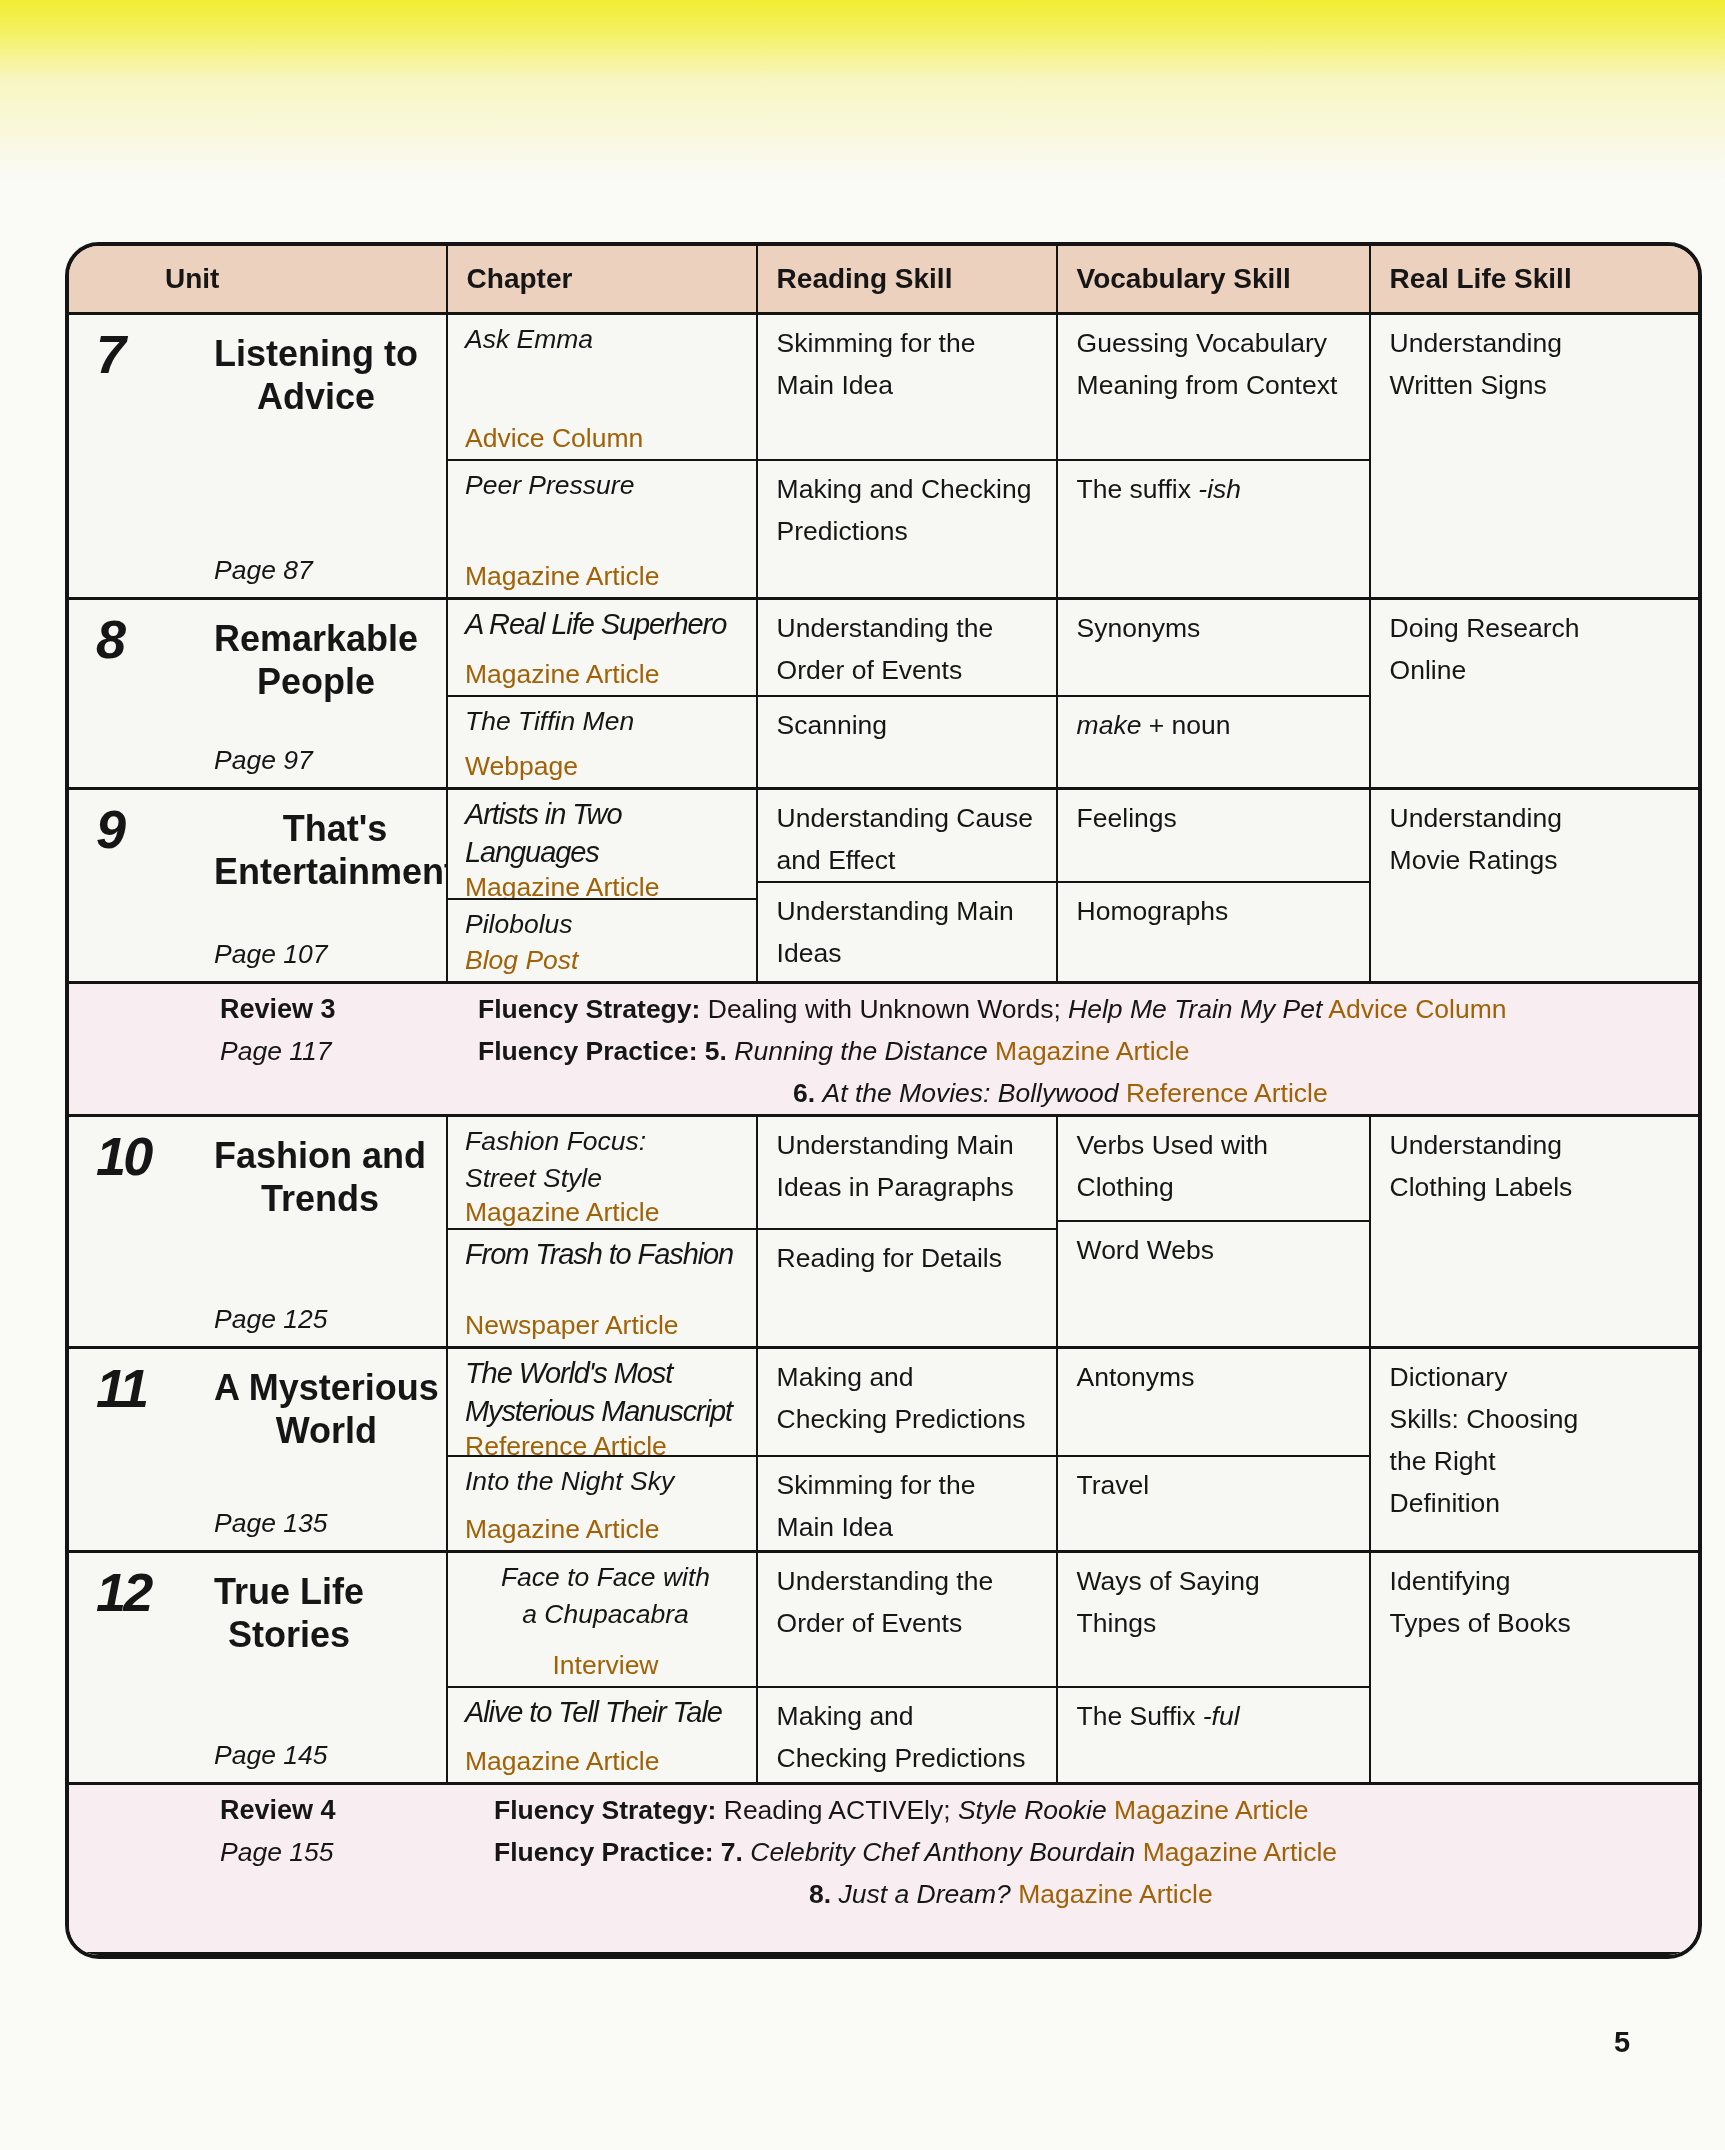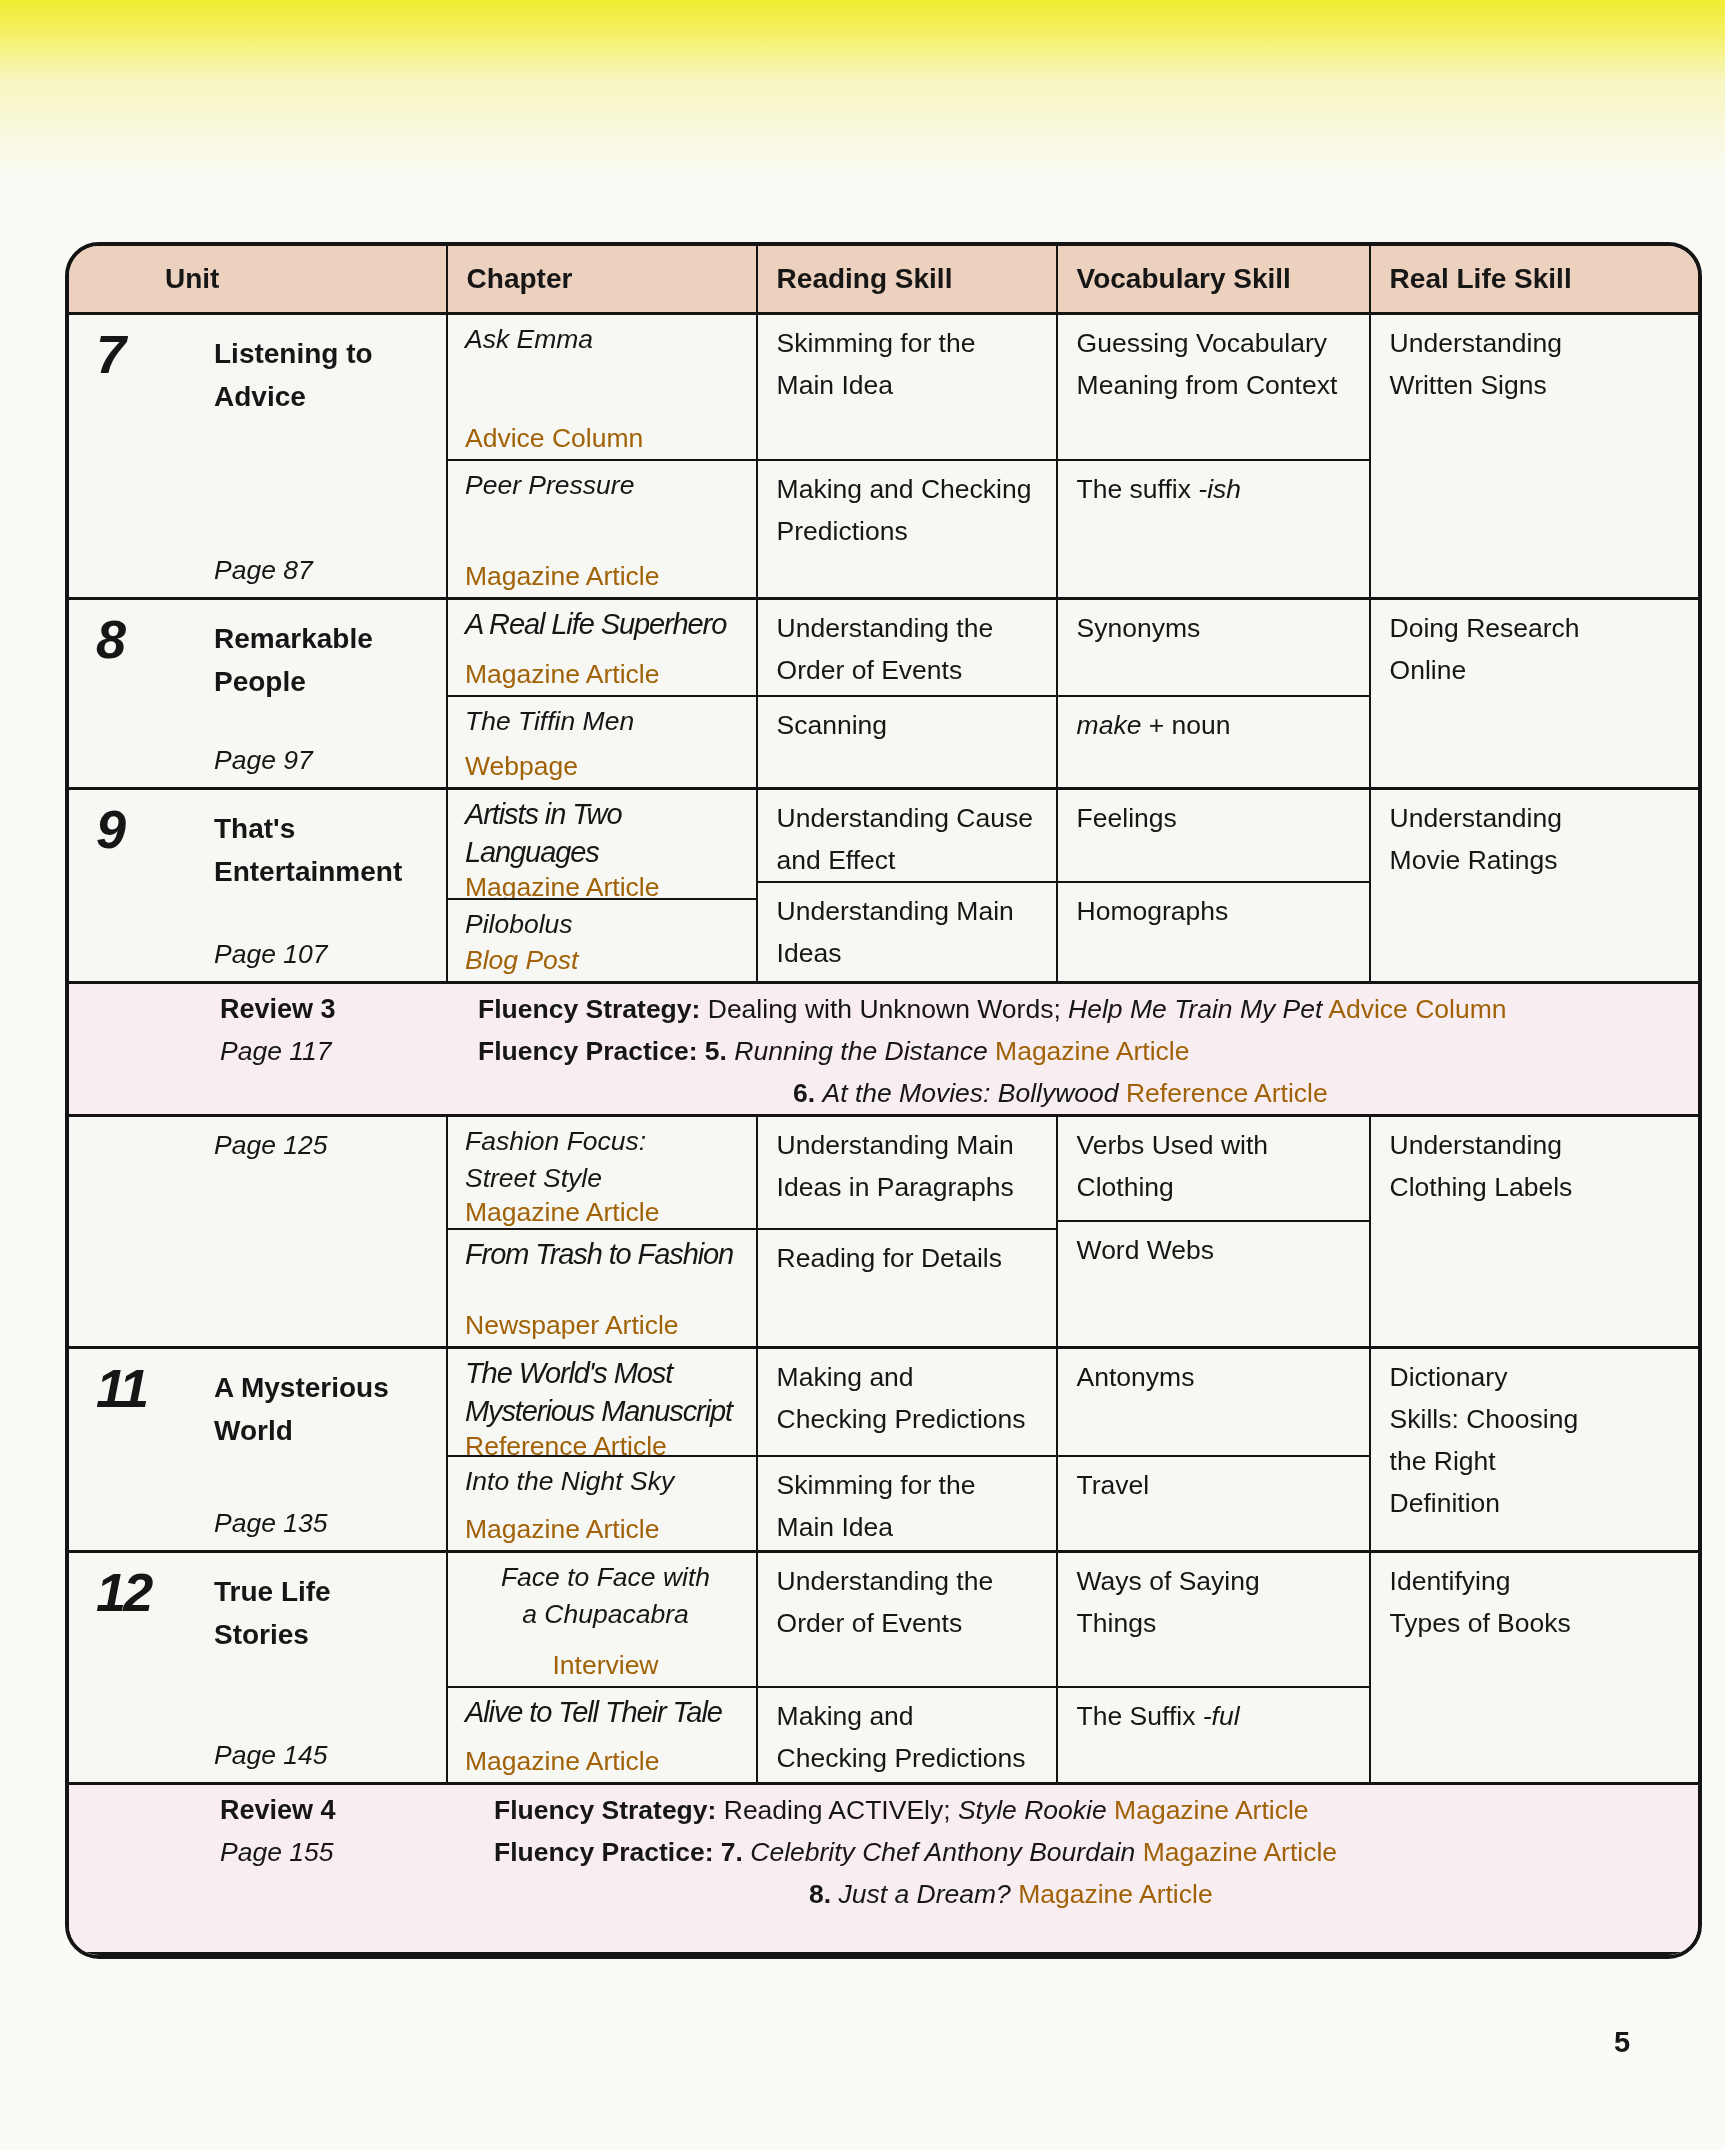--- a/index.html
+++ b/index.html
@@ -35,21 +35,21 @@
   .header-row .cell{height:100%;display:flex;align-items:center;padding-left:18.6px;}
   .header-row .cell.col-unit{padding-left:96px;}
   
   .col-stack{display:flex;flex-direction:column;}
   .sub{box-sizing:border-box;overflow:hidden;}
   .sub1{border-bottom:2.9px solid #141414;}
   .sub2{flex:1;}
   .cell-unit{display:flex;flex-direction:column;justify-content:space-between;padding:13px 7.2px 11.5px 27px;}
   .unit-top{display:flex;}
   .unit-num{width:118px;flex:none;font-size:54px;line-height:52px;font-weight:bold;font-style:italic;letter-spacing:-2.9px;}
-  .unit-title{font-weight:bold;font-size:28px;line-height:43px;white-space:pre-line;padding-top:4.3px;}
+  .unit-title{font-weight:bold;font-size:36px;line-height:43px;white-space:pre-line;padding-top:4.3px;text-align:center;}
   .unit-page{font-style:italic;font-size:26.5px;margin-left:118px;}
   .chapter-cell{display:flex;flex-direction:column;justify-content:space-between;padding:5.7px 10px 5.7px 17px;}
   .chapter-title{font-style:italic;font-size:26.5px;line-height:37px;white-space:pre-line;}
   .chapter-genre{font-size:26.5px;line-height:30px;color:#d32222;white-space:pre-line;}
   .skill-text{padding:7.2px 14.3px 0 18.6px;font-size:26.5px;line-height:42px;white-space:pre-line;}
   
   .i{font-style:italic;}
   .b{font-weight:bold;}
   .r{color:#a16207;}
   .c{letter-spacing:-1.1px;font-size:29px;}
@@ -219,20 +219,25 @@
       <div class="review-page">Page 117</div>
     </div>
     <div class="review-content">
       <div class="review-line"><span class="b">Fluency Strategy:</span><span> Dealing with Unknown Words; </span><span class="i">Help Me Train My Pet</span><span> </span><span class="r">Advice Column</span></div>
       <div class="review-line"><span class="b">Fluency Practice: 5.</span><span> </span><span class="i">Running the Distance</span><span> </span><span class="r">Magazine Article</span></div>
       <div class="review-line indent"><span class="b">6.</span><span> </span><span class="i">At the Movies: Bollywood</span><span> </span><span class="r">Reference Article</span></div>
     </div>
   </div>
       <div class="row unit-row" style="height: 232px;">
     <div class="cell col-unit cell-unit">
+      <div class="unit-top">
+        <div class="unit-num">10</div>
+        <div class="unit-title">Fashion and
+Trends</div>
+      </div>
       <div class="unit-page">Page 125</div>
     </div>
     <div class="cell col-chapter col-stack">
       <div class="sub sub1 chapter-cell" style="height: 113px;">
         <div class="chapter-title"><span class="i">Fashion Focus:
 Street Style</span></div>
         <div class="chapter-genre"><span class="r">Magazine Article</span></div>
       </div>
       <div class="sub sub2 chapter-cell">
         <div class="chapter-title"><span class="i c">From Trash to Fashion</span></div>

